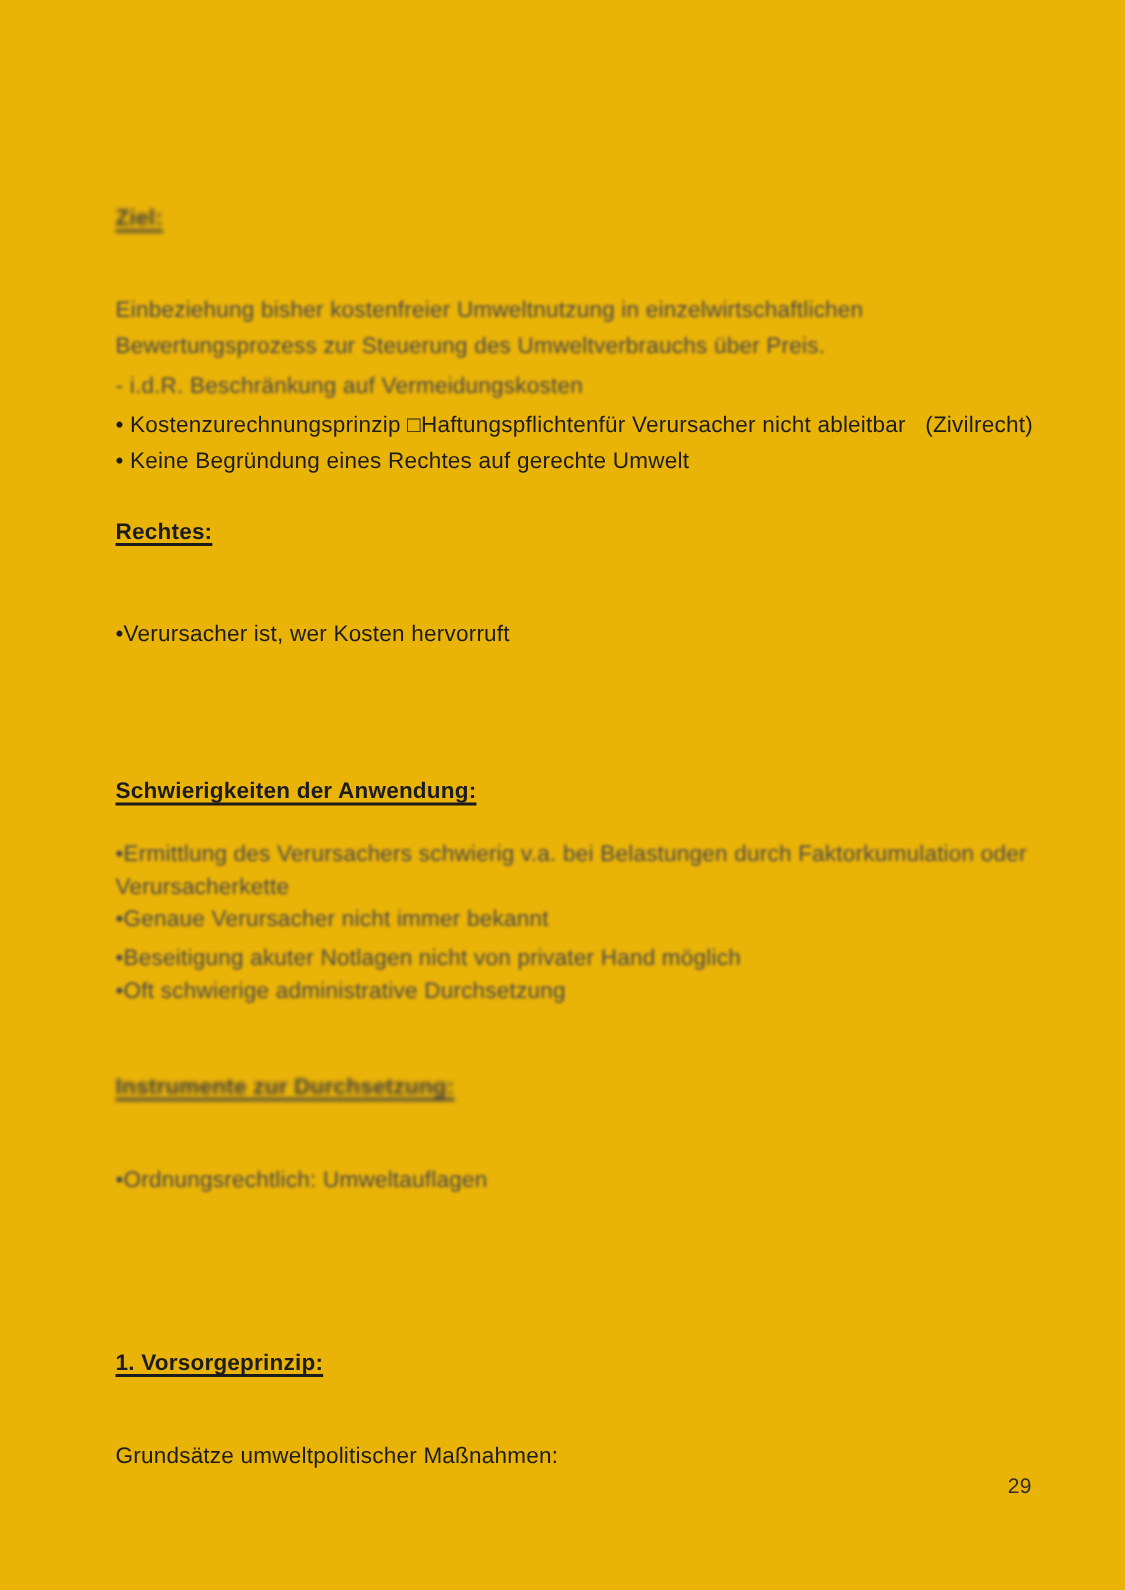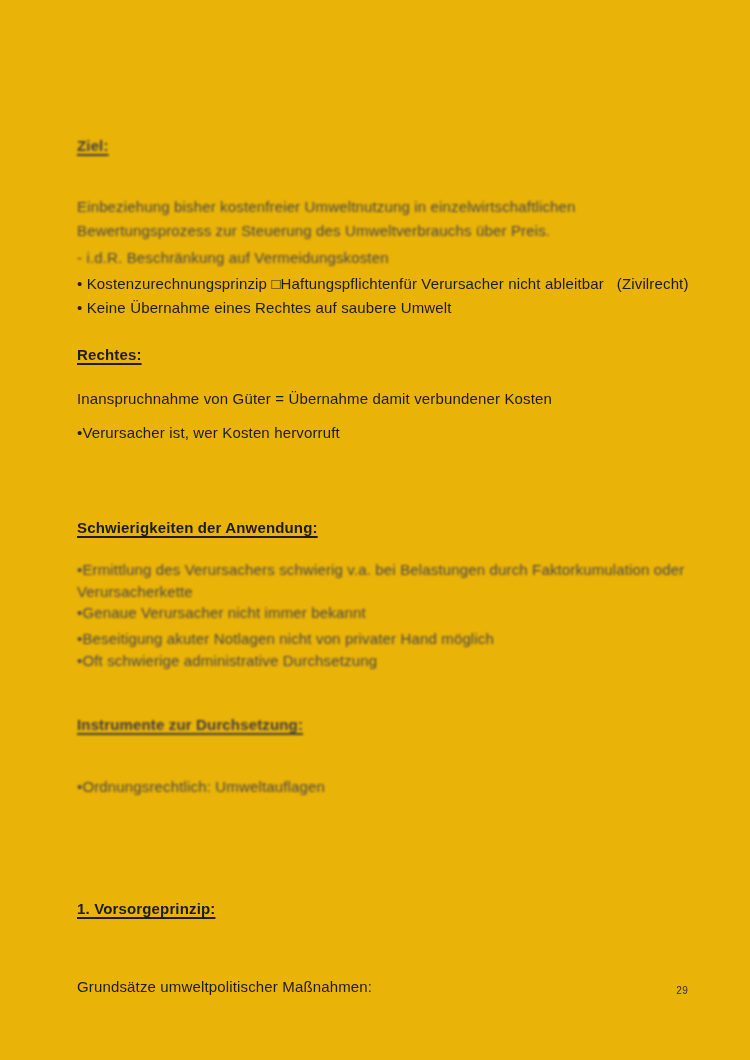--- a/index.html
+++ b/index.html
@@ -35,47 +35,46 @@
     filter: blur(1.15px);
     color: #4a4a4a;
   }
   .blur.heading {
     filter: blur(1.3px);
     color: #3f3f3f;
   }
   .pagenum {
     left: auto;
     right: 62px;
-    font-size: 10px;
+    font-size: 14px;
     color: #2e2e2e;
     letter-spacing: 0.3px;
   }
 </style>
 </head>
 <body>
 
 <div class="page">
 
   <div class="line heading blur" style="top:136px;">Ziel:</div>
 
   <div class="line blur" style="top:197px;">Einbeziehung bisher kostenfreier Umweltnutzung in einzelwirtschaftlichen</div>
 
   <div class="line blur" style="top:221px;">Bewertungsprozess zur Steuerung des Umweltverbrauchs über Preis.</div>
 
   <div class="line blur" style="top:248px;">- i.d.R. Beschränkung auf Vermeidungskosten</div>
 
   <div class="line" style="top:274px;">• Kostenzurechnungsprinzip □Haftungspflichtenfür Verursacher nicht ableitbar   (Zivilrecht)</div>
 
-  <div class="line" style="top:298px;">• Keine Übernahme eines Rechtes auf saubere Umwelt</div>
+  <div class="line" style="top:298px;">• Keine Begründung eines Rechtes auf gerechte Umwelt</div>
 
   <div class="line heading" style="top:345px;">Rechtes:</div>
 
-  <div class="line" style="top:389px;">Inanspruchnahme von Güter = Übernahme damit verbundener Kosten</div>
 
-  <div class="line" style="top:423px;">•Verursacher ist, wer Kosten hervorruft</div>
+  <div class="line" style="top:413px;">•Verursacher ist, wer Kosten hervorruft</div>
 
 
   <div class="line heading" style="top:500px;margin-top:18px;">Schwierigkeiten der Anwendung:</div>
 
   <div class="line blur" style="top:560px;">•Ermittlung des Verursachers schwierig v.a. bei Belastungen durch Faktorkumulation oder</div>
 
   <div class="line blur" style="top:582px;">Verursacherkette</div>
 
   <div class="line blur" style="top:603px;">•Genaue Verursacher nicht immer bekannt</div>
 
@@ -83,17 +82,17 @@
 
   <div class="line blur" style="top:651px;">•Oft schwierige administrative Durchsetzung</div>
 
   <div class="line heading blur" style="top:715px;">Instrumente zur Durchsetzung:</div>
 
   <div class="line blur" style="top:777px;">•Ordnungsrechtlich: Umweltauflagen</div>
 
 
   <div class="line heading" style="top:899px;">1. Vorsorgeprinzip:</div>
 
-  <div class="line" style="top:961px;margin-top:16px;">Grundsätze umweltpolitischer Maßnahmen:</div>
+  <div class="line" style="top:961px;">Grundsätze umweltpolitischer Maßnahmen:</div>
 
   <div class="line pagenum" style="top:981px;">29</div>
 
 </div>
 
 </body></html>

